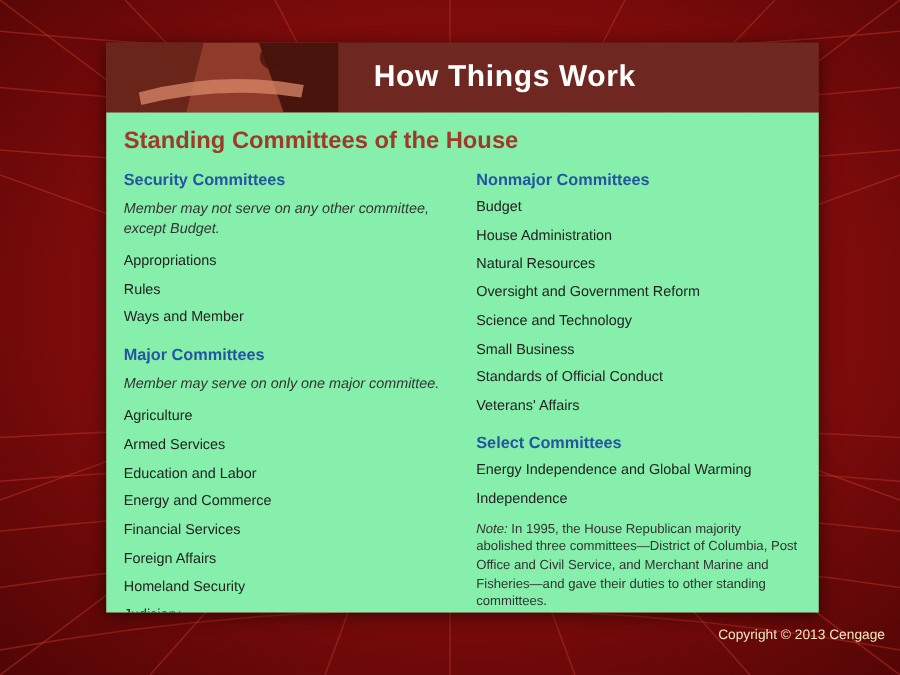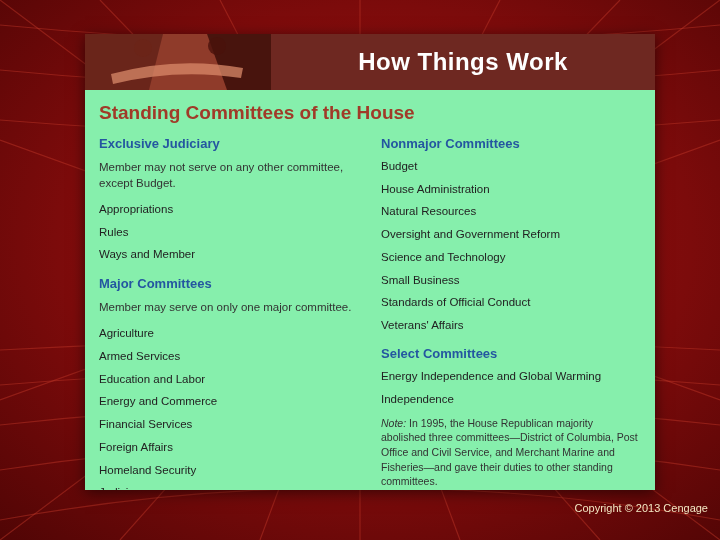--- a/index.html
+++ b/index.html
@@ -32,21 +32,22 @@
   .header-image {
     width: 186px;
     flex: 0 0 186px;
     overflow: hidden;
   }
   .header-image svg { display: block; width: 100%; height: 100%; }
   .header-title-area {
     flex: 1;
     display: flex;
     align-items: center;
-    justify-content: center;
+    justify-content: flex-start;
+    padding-left: 28px;
   }
   .header-title {
     color: #ffffff;
     font-size: 24px;
     font-weight: bold;
     letter-spacing: 0.5px;
   }
   .card-body {
     flex: 1;
     background: #86efac;
@@ -63,20 +64,21 @@
   .columns { display: flex; gap: 24px; }
   .col { flex: 1; min-width: 0; }
   .section-heading {
     color: #2456a0;
     font-size: 13px;
     font-weight: bold;
     margin: 0 0 9px 0;
   }
   .section-heading.spaced { margin-top: 14px; }
   .desc {
+    font-style: italic;
     font-size: 11.5px;
     color: #333333;
     line-height: 1.35;
     margin: 0 0 12px 0;
   }
   .item {
     font-size: 11.5px;
     color: #222222;
     margin: 0 0 9.5px 0;
     line-height: 1.15;
@@ -158,21 +160,21 @@
       <span class="header-title">How Things Work</span>
     </div>
   </div>
 
   <div class="card-body">
     <h2 class="body-title">Standing Committees of the House</h2>
 
     <div class="columns">
 
       <div class="col">
-        <h3 class="section-heading">Exclusive Judiciary</h3>
+        <h3 class="section-heading">Security Committees</h3>
         <p class="desc">Member may not serve on any other committee, except Budget.</p>
         <div class="item">Appropriations</div>
         <div class="item">Rules</div>
         <div class="item">Ways and Member</div>
 
         <h3 class="section-heading spaced">Major Committees</h3>
         <p class="desc">Member may serve on only one major committee.</p>
         <div class="item">Agriculture</div>
         <div class="item">Armed Services</div>
         <div class="item">Education and Labor</div>

